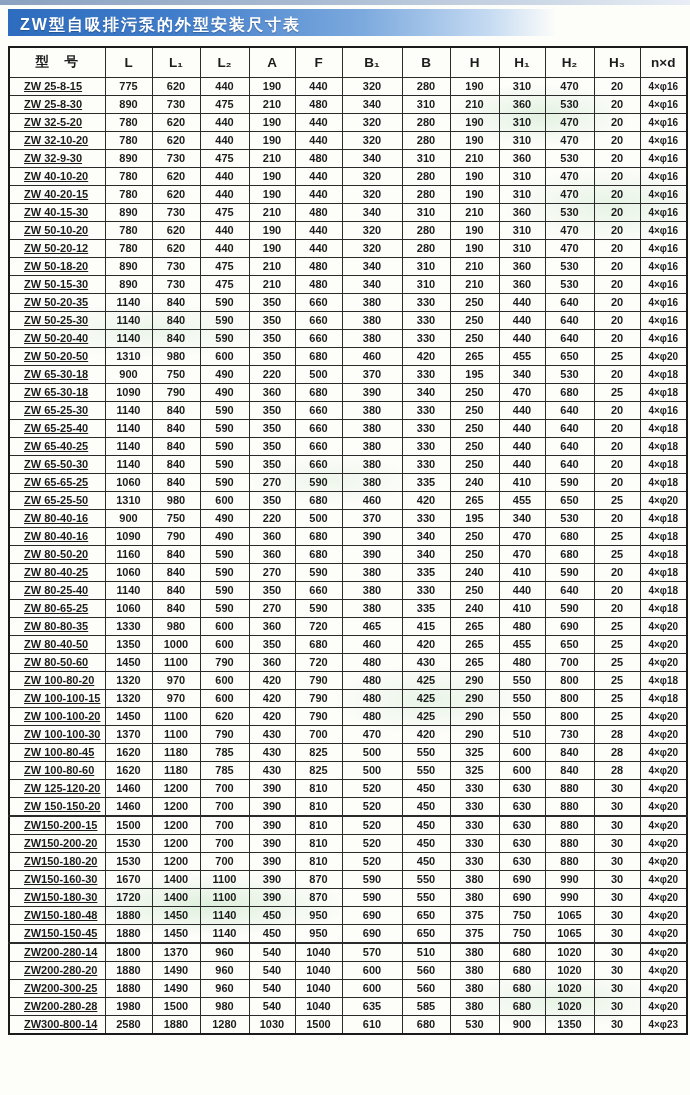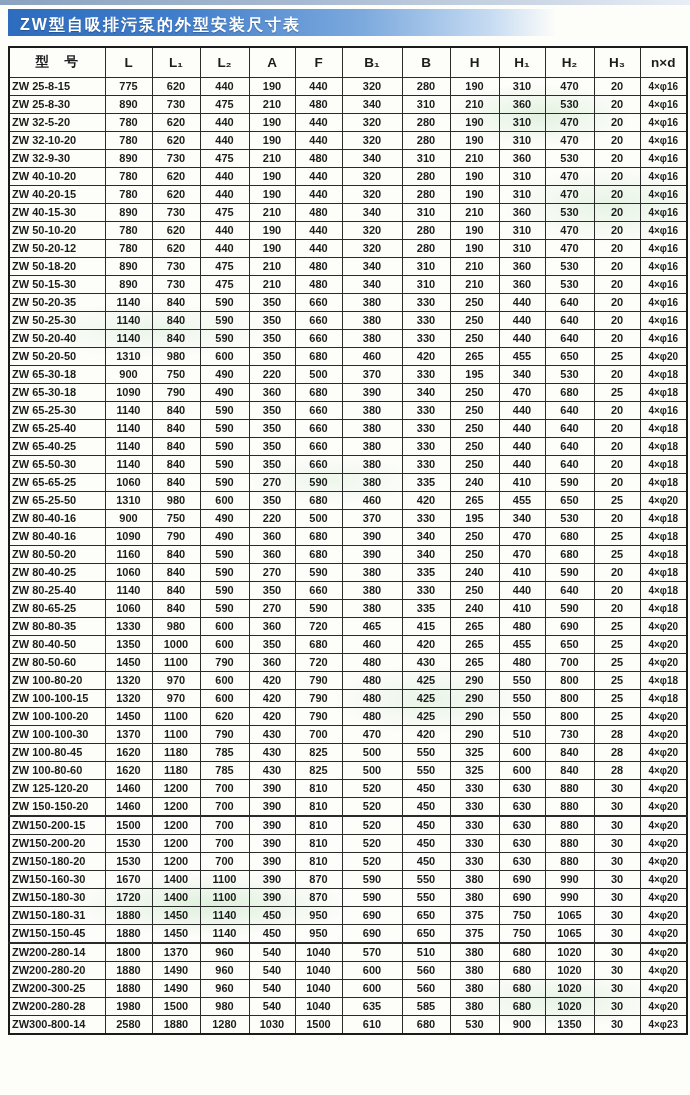--- a/index.html
+++ b/index.html
@@ -74,22 +74,23 @@
   .dim-table th.model-col { letter-spacing: 1px; margin-left: 31px; }
   .dim-table td {
     height: 17px;
     font-size: 11px;
     line-height: 17px;
     font-weight: bold;
     font-stretch: condensed;
   }
   .dim-table td.model {
     text-align: left;
-    padding-left: 2px;
+    padding-left: 14px;
     font-size: 11px;
+    text-decoration: underline;
   }
   .dim-table td.nxd { font-size: 10px; }
   .dim-table tr.heavy-top td { border-top-width: 2px; }
 </style>
 </head>
 <body>
 
 <div class="page">
   <div class="top-strip"></div>
 
@@ -815,21 +816,21 @@
           <td>870</td>
           <td>590</td>
           <td>550</td>
           <td>380</td>
           <td>690</td>
           <td>990</td>
           <td>30</td>
           <td class="nxd">4×φ20</td>
         </tr>
         <tr>
-          <td class="model">ZW150-180-31</td>
+          <td class="model">ZW150-180-48</td>
           <td>1880</td>
           <td>1450</td>
           <td>1140</td>
           <td>450</td>
           <td>950</td>
           <td>690</td>
           <td>650</td>
           <td>375</td>
           <td>750</td>
           <td>1065</td>

